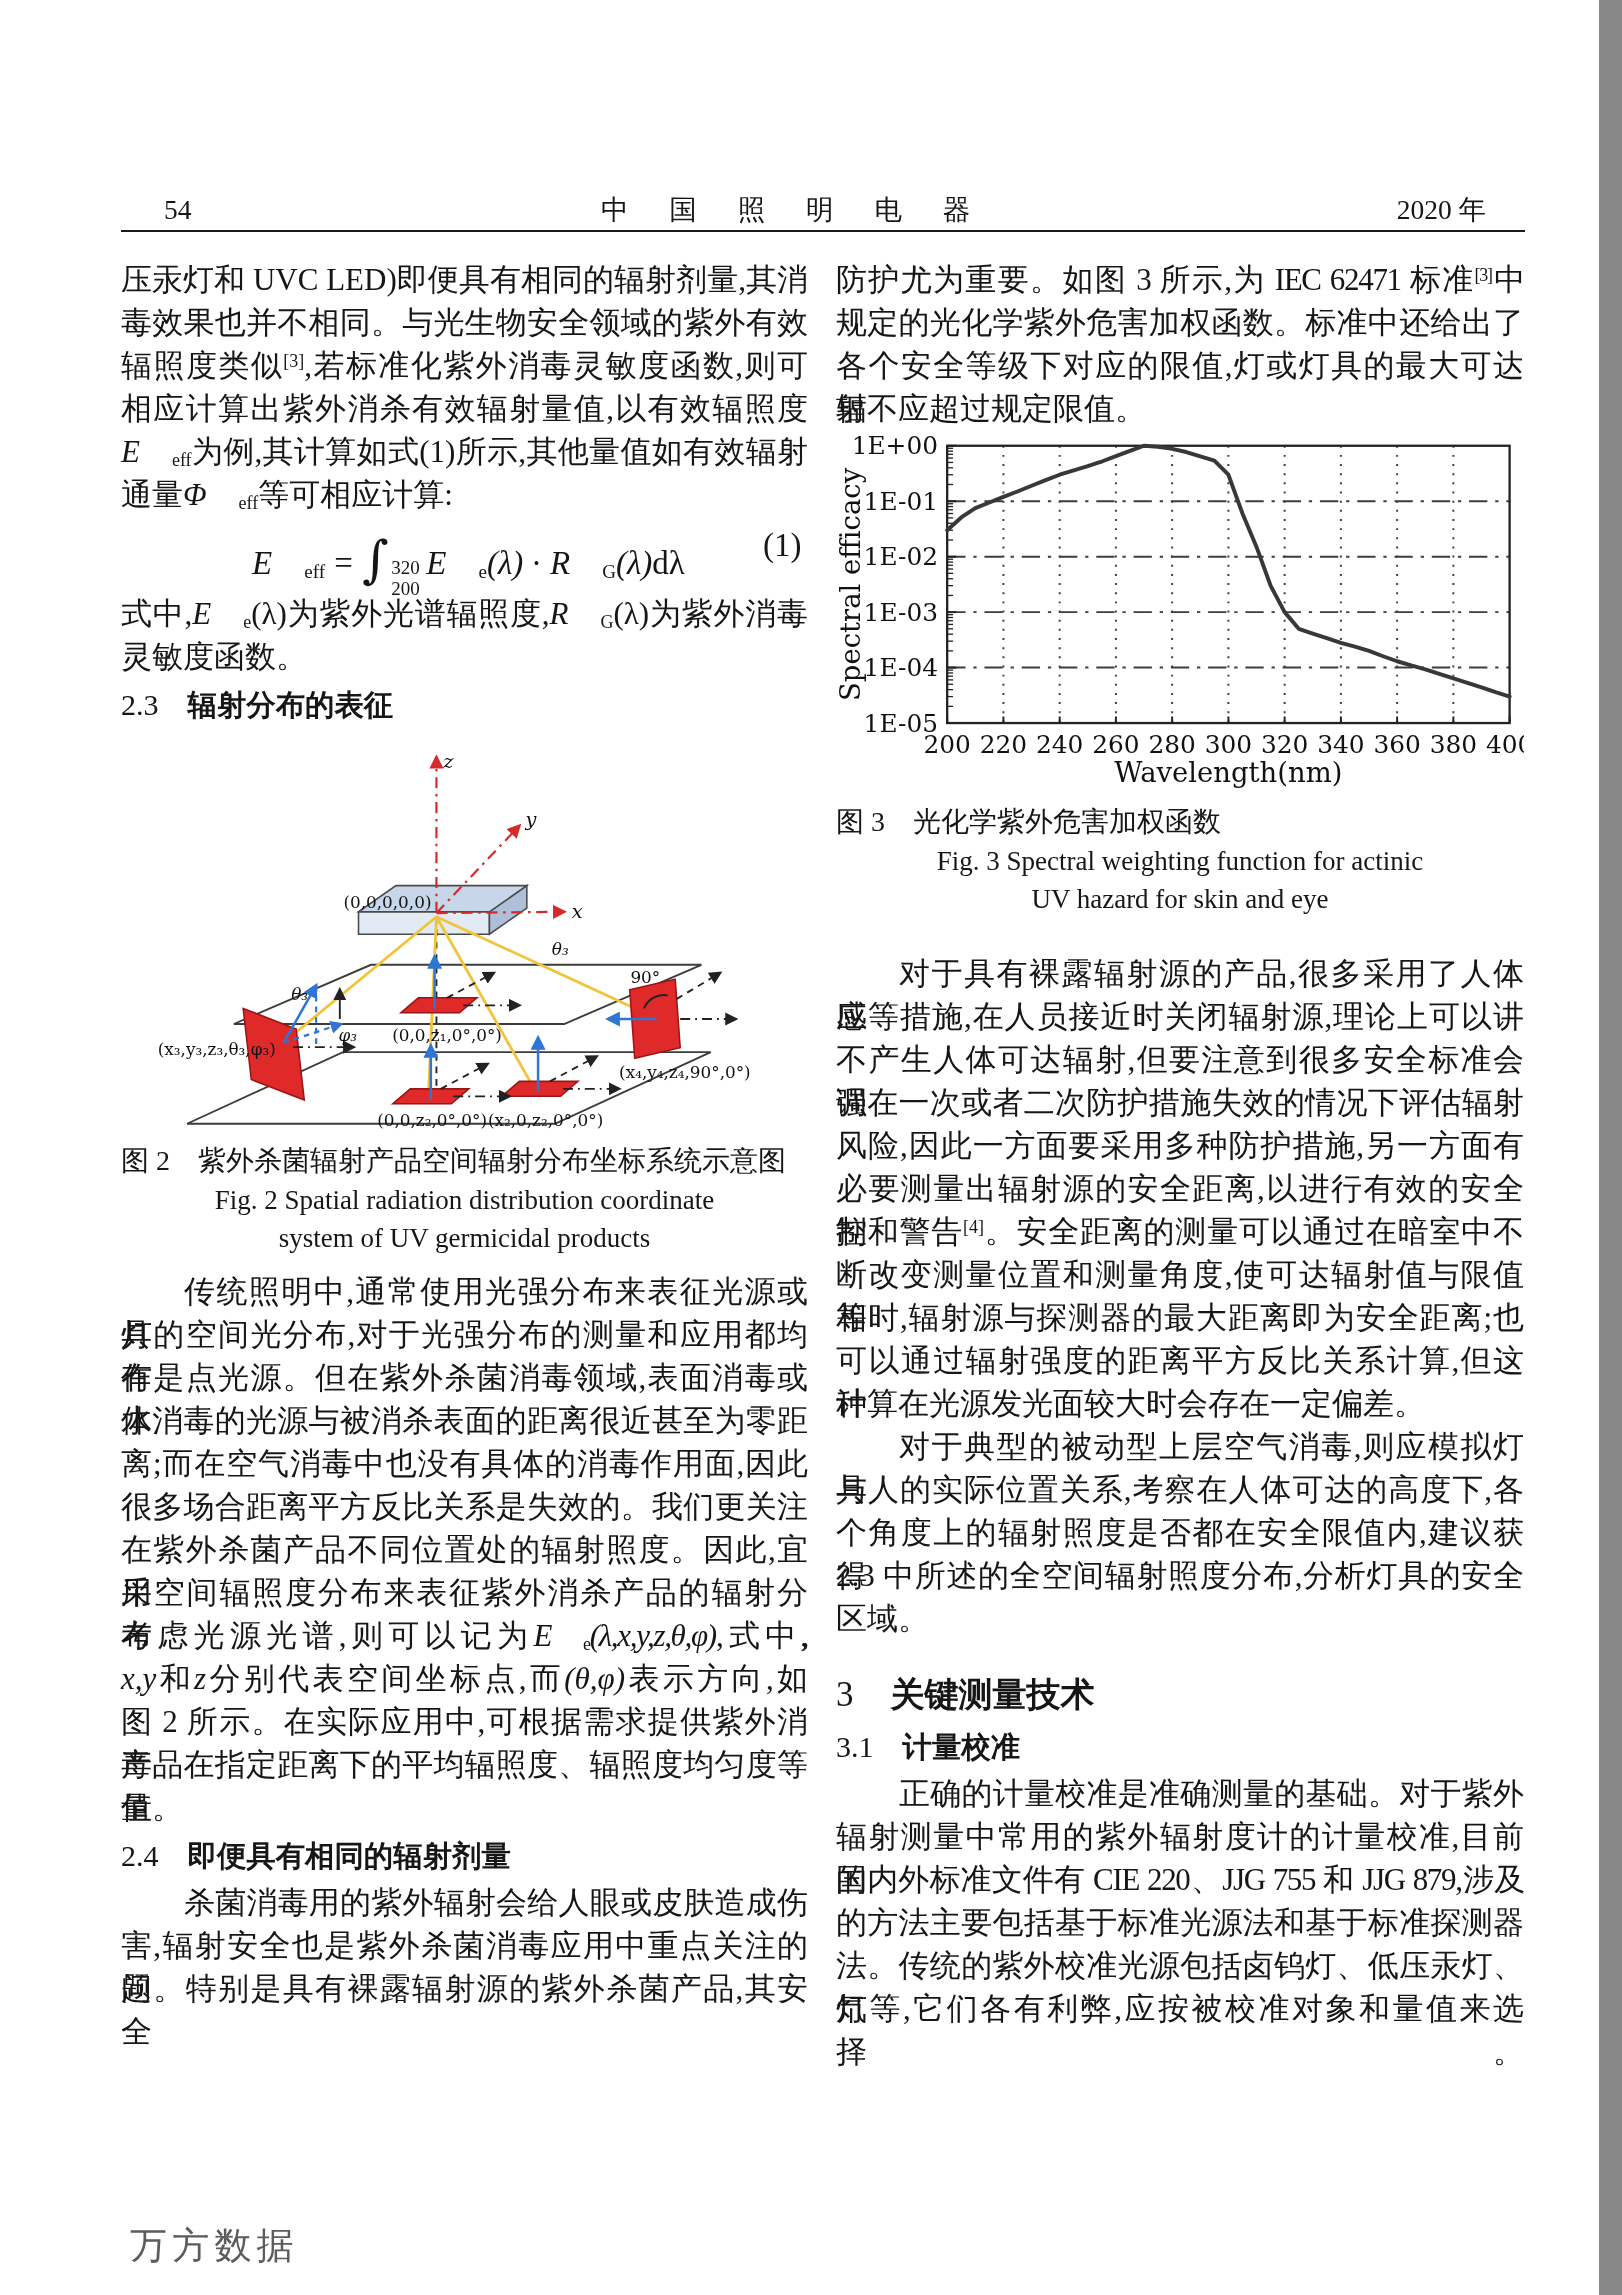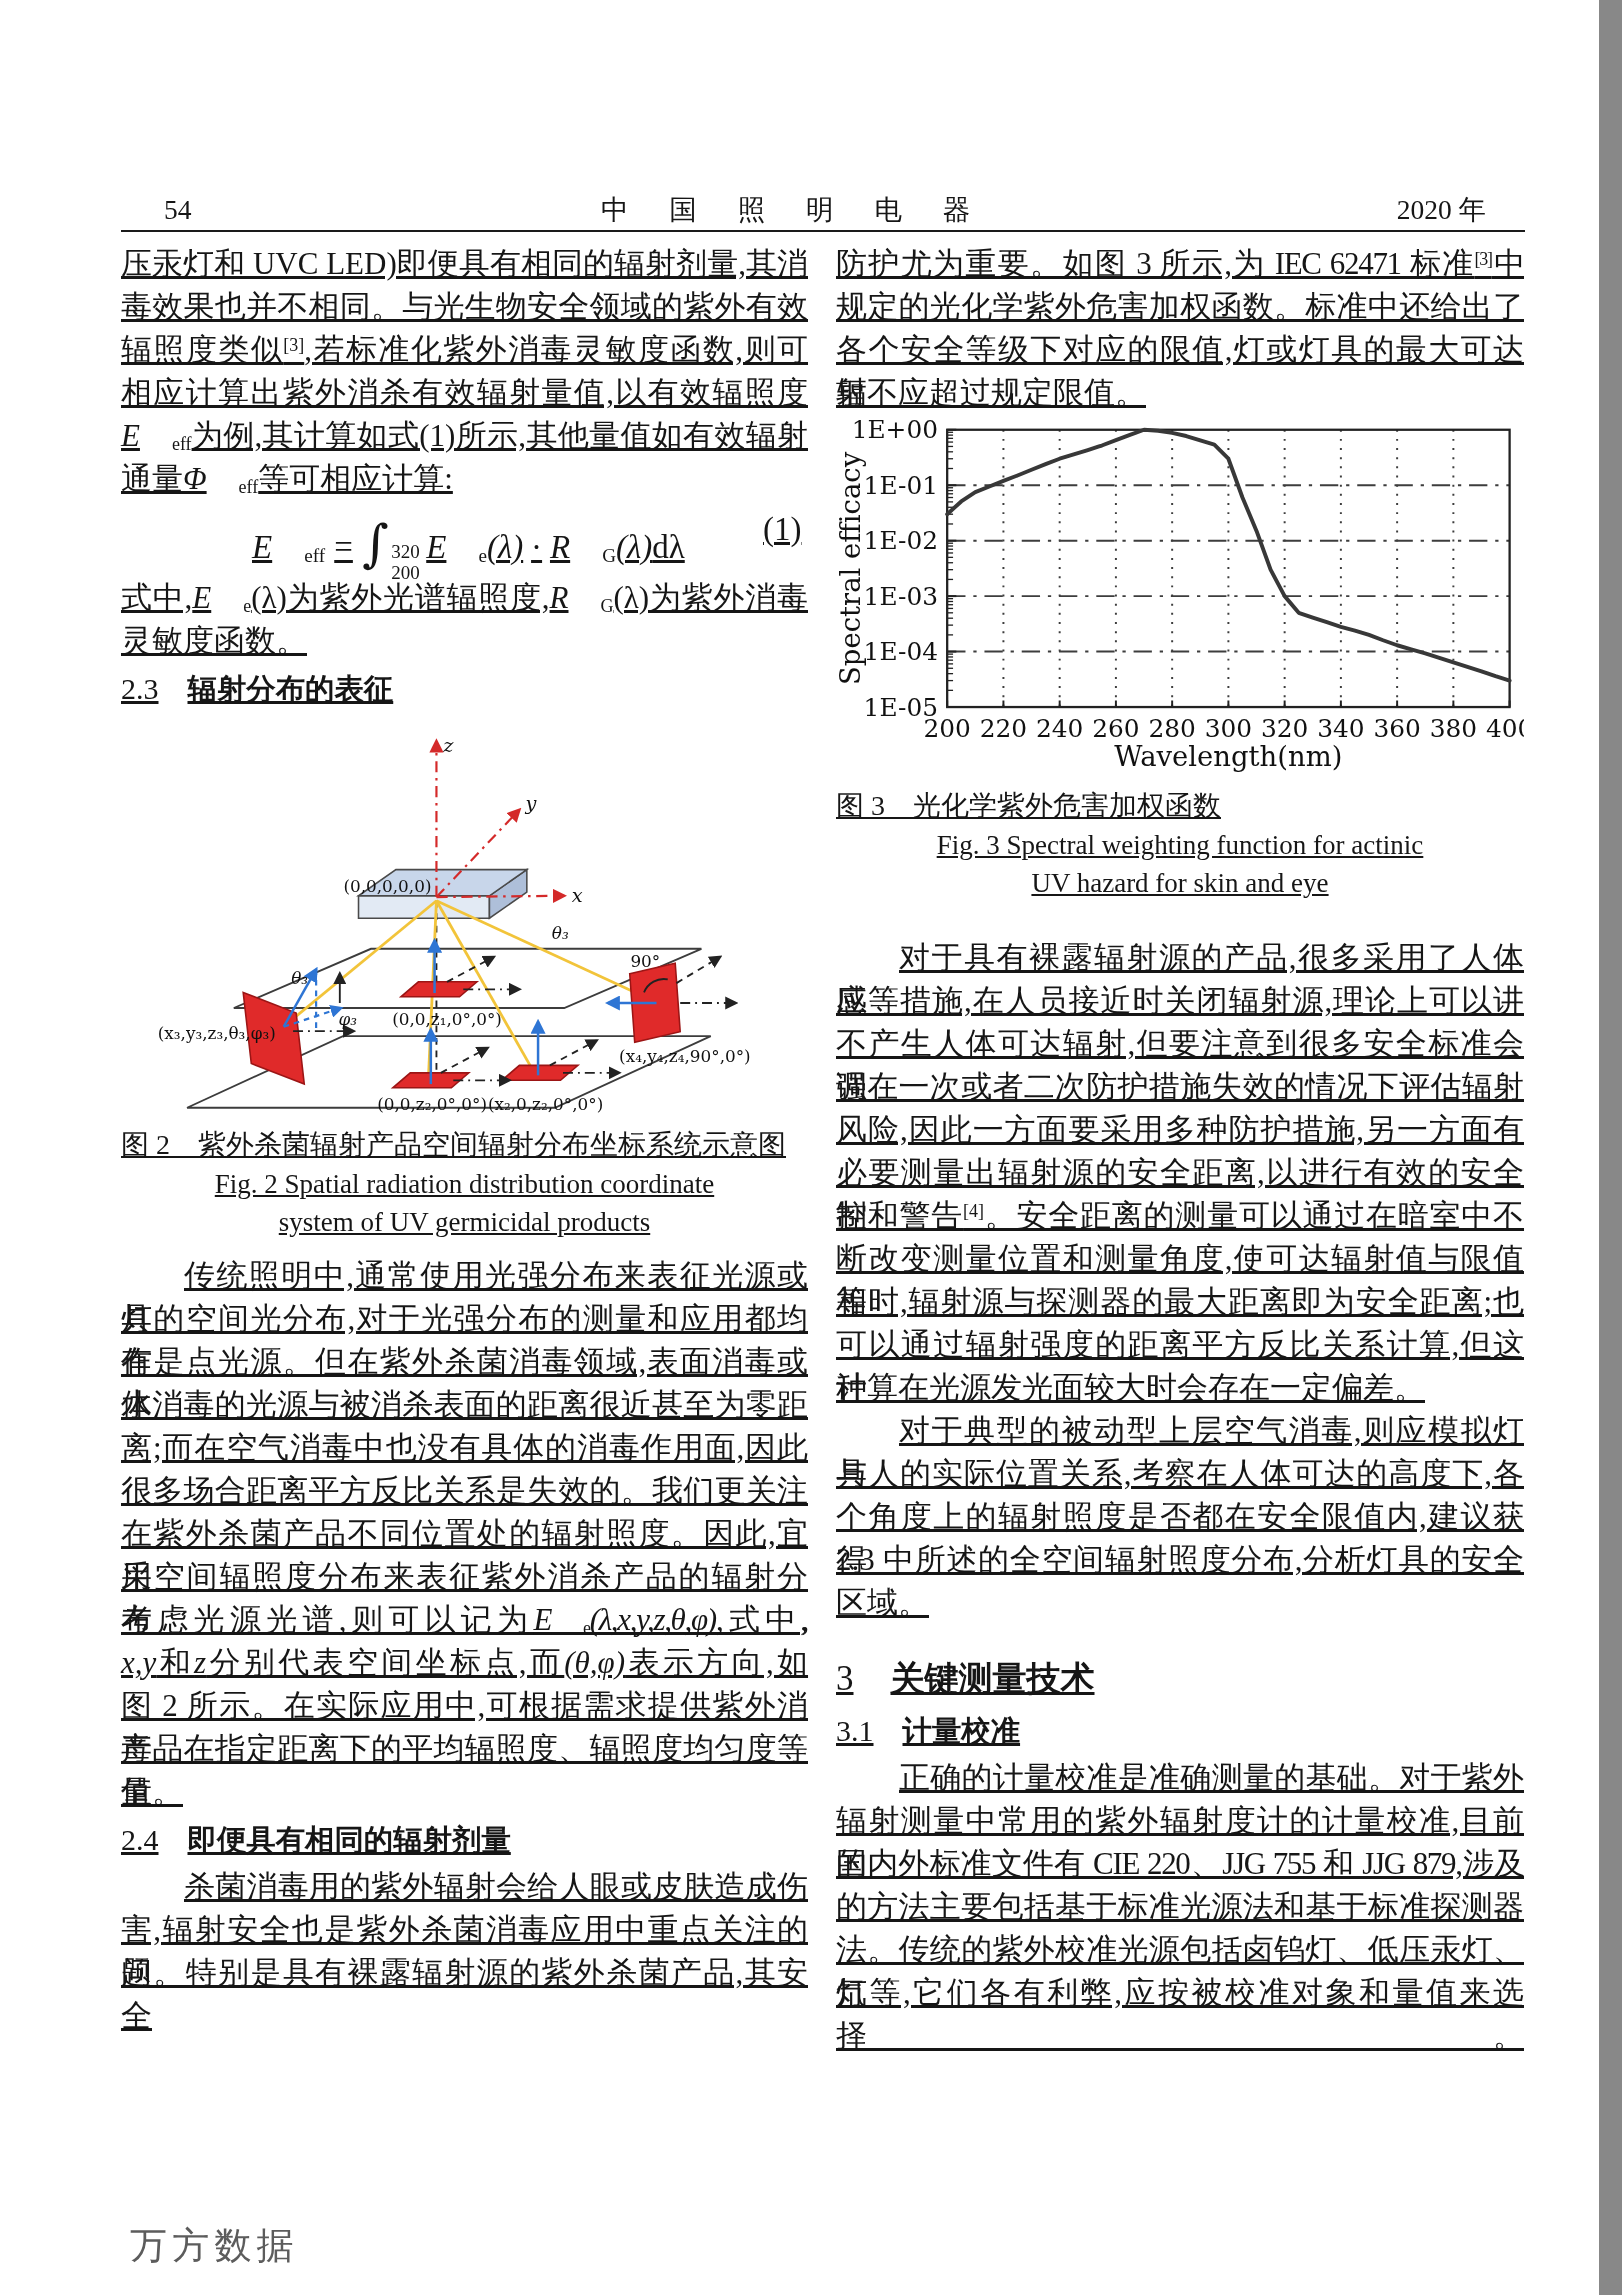--- a/index.html
+++ b/index.html
@@ -8,21 +8,21 @@
 
   
   .header{position:absolute;left:121px;top:192px;width:1404px;display:flex;
           justify-content:space-between;align-items:baseline;font-size:27.5px;}
   .pgnum{padding-left:43px;}
   .jtitle{letter-spacing:17px;}
   .year{padding-right:39px;}
   .rule{position:absolute;left:121px;top:230px;width:1404px;height:2px;background:#1a1a1a;}
 
   
-  .col{position:absolute;top:242px;font-size:31px;text-decoration:underline;}
+  .col{position:absolute;top:258px;font-size:31px;}
   .col-l{left:121px;width:687px;}
   .col-r{left:836px;width:688px;}
   .para{margin:0;}
   .ln{line-height:43px;height:43px;text-align:justify;text-align-last:justify;overflow:visible;white-space:normal;}
   .nj{text-align-last:left;}
   .ind{text-indent:63px;}
   .tight{letter-spacing:-1.3px;}
   sub{font-size:0.58em;line-height:0;vertical-align:-0.22em;margin-left:32px;}
   sup{font-size:0.58em;line-height:0;vertical-align:0.5em;}
   .it{font-style:italic;}

